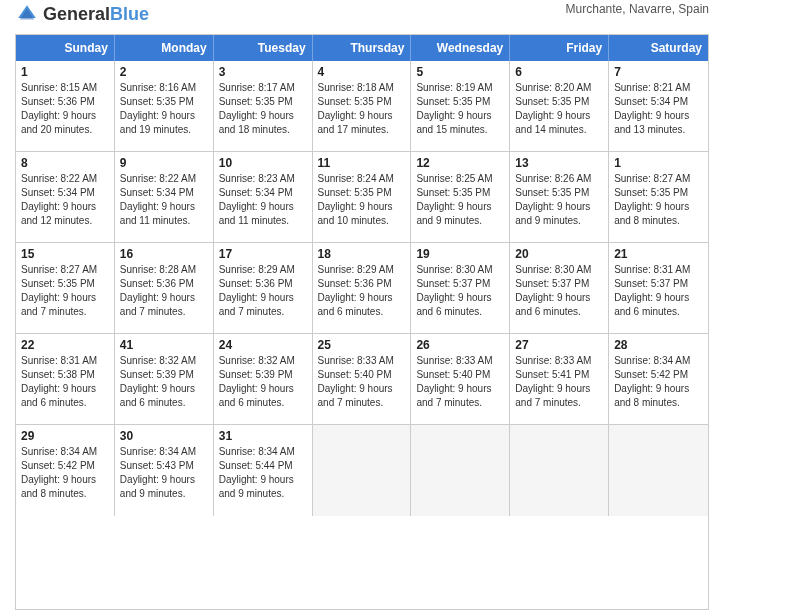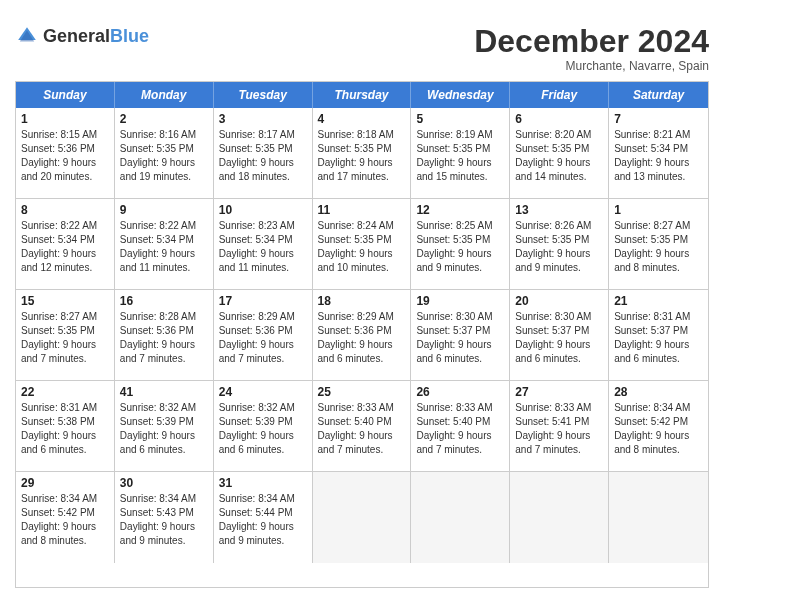--- a/index.html
+++ b/index.html
@@ -6,21 +6,21 @@
     body {
       font-family: Arial, sans-serif;
       background: #fff;
       width: 792px;
       height: 612px;
       overflow: hidden;
     }
     .page {
       width: 724px;
       height: 612px;
-      padding: 24px 15px;
+      padding: 2px 15px;
       display: flex;
       flex-direction: column;
     }
     .header {
       display: flex;
       justify-content: space-between;
       align-items: flex-start;
       margin-bottom: 8px;
     }
     .logo {
@@ -62,23 +62,22 @@
     .cal-header {
       display: grid;
       grid-template-columns: repeat(7, 1fr);
       background: #3a7bd5;
     }
     .cal-header-cell {
       color: #fff;
       font-size: 12px;
       font-weight: bold;
       padding: 6px 6px;
-      text-align: center;
+      text-align: right;
       border-right: 1px solid rgba(255,255,255,0.3);
-      font-style: italic;
     }
     .cal-header-cell:last-child { border-right: none; }
     .cal-body {
       display: grid;
       grid-template-rows: repeat(5, 1fr);
     }
     .cal-row {
       display: grid;
       grid-template-columns: repeat(7, 1fr);
       border-bottom: 1px solid #ccc;
@@ -116,21 +115,20 @@
     <div class="logo">
       <svg class="logo-icon" viewBox="0 0 30 30">
         <polygon points="15,4 26,20 4,20" fill="#4a90d9"></polygon>
         <polygon points="15,8 24,22 6,22" fill="#2a60b0" opacity="0.5"></polygon>
       </svg>
       <div>
         <span class="logo-text-general">General</span><span class="logo-text-blue">Blue</span>
       </div>
     </div>
     <div class="title-area">
-      <div class="month-title">December 2024</div>
       <div class="location">Murchante, Navarre, Spain</div>
     </div>
   </div>
 
   <div class="calendar">
     <div class="cal-header">
       <div class="cal-header-cell">Sunday</div>
       <div class="cal-header-cell">Monday</div>
       <div class="cal-header-cell">Tuesday</div>
       <div class="cal-header-cell">Thursday</div>

